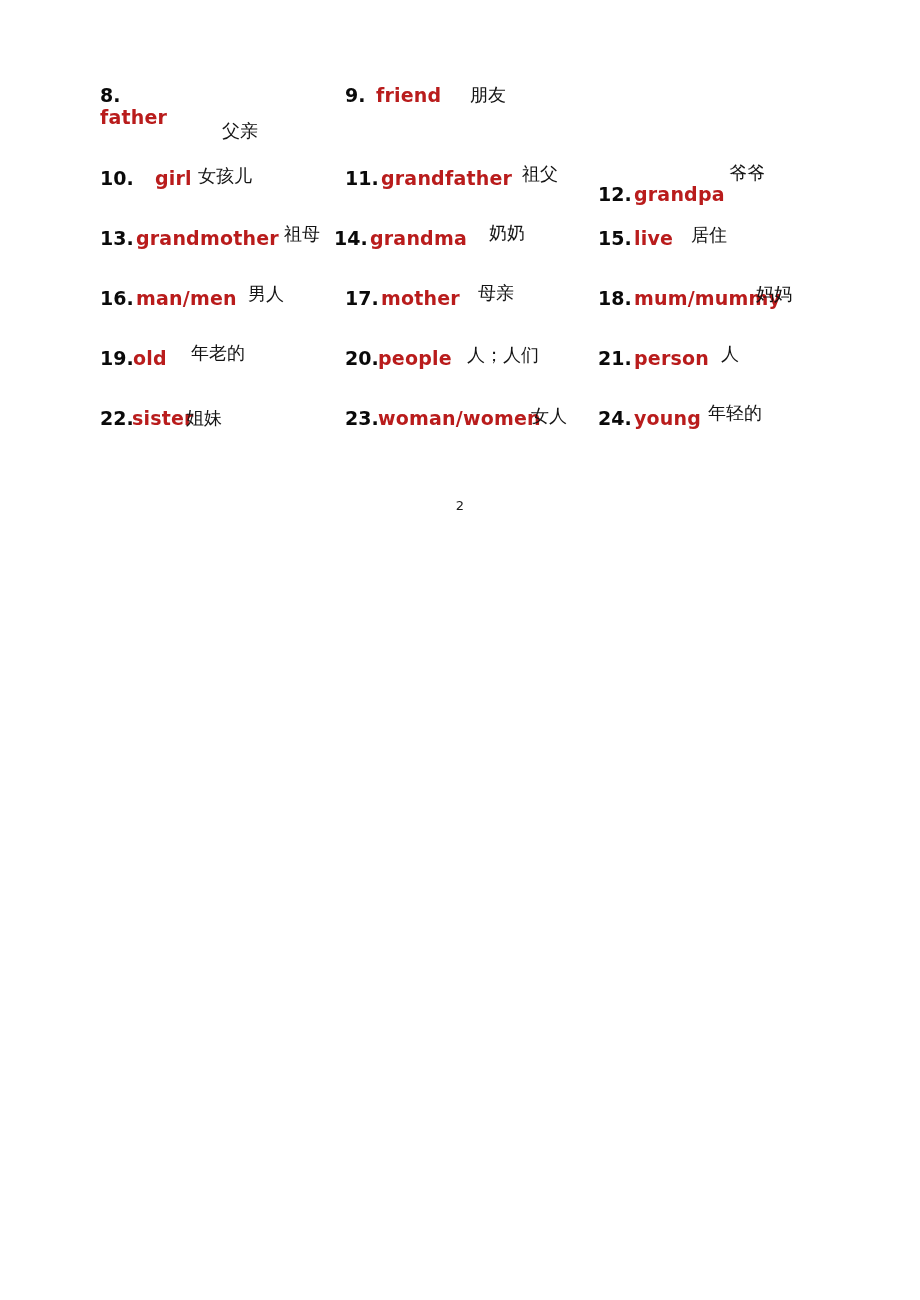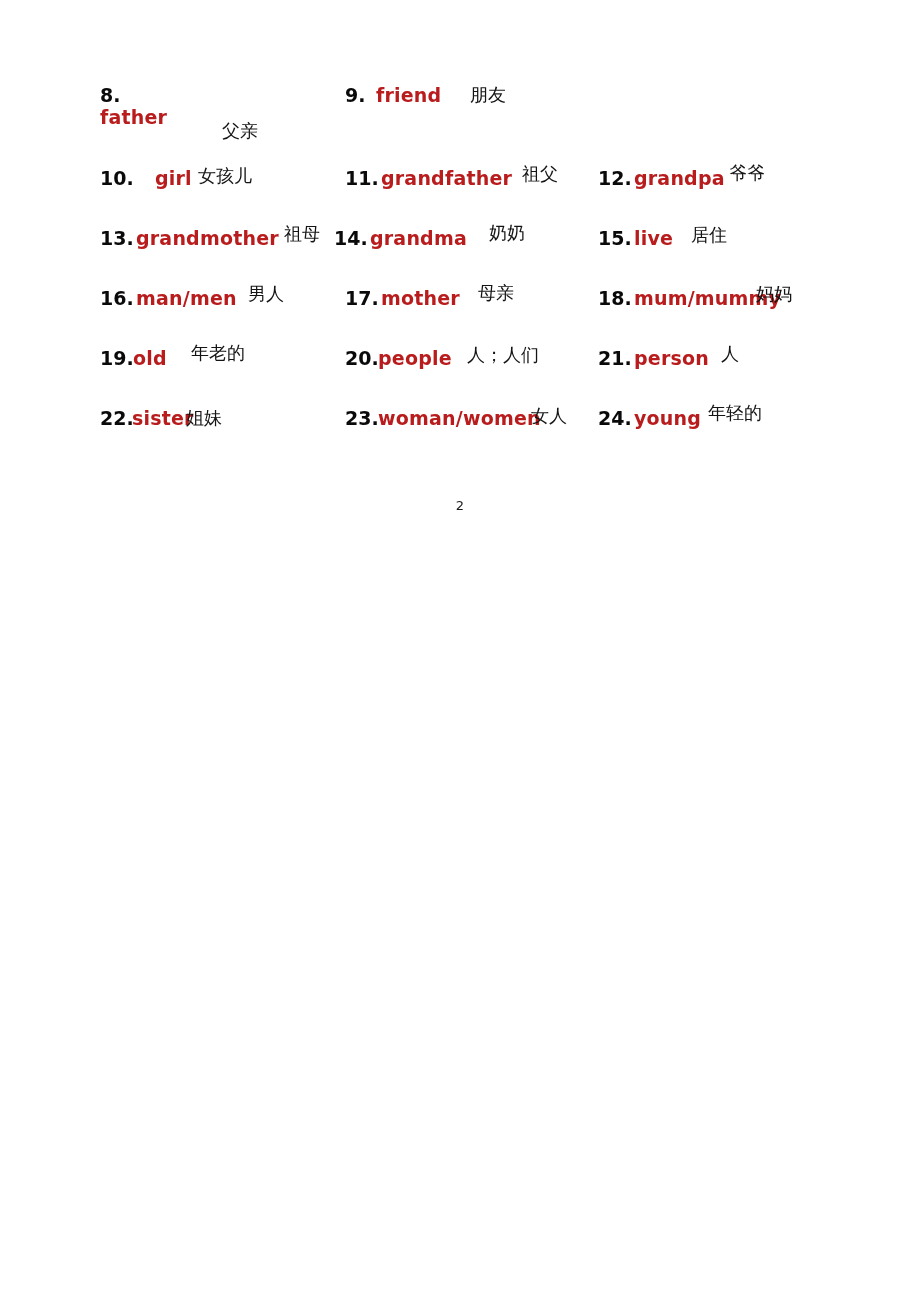--- a/index.html
+++ b/index.html
@@ -97,21 +97,21 @@
         </div>
         <div class="vocab-entry gloss" style="left: 222px; top: 36px;">父亲</div>
         <div class="vocab-entry" style="left: 345px;"><span class="num">9.</span><span class="term" style="position: absolute; left: 31px; top: 0px;">friend</span></div>
         <div class="vocab-entry gloss" style="left: 470px; top: 0px;">朋友</div>
       </div>
       <div class="vocab-row" style="top: 168px;">
         <div class="vocab-entry" style="left: 100px;"><span class="num">10.</span><span class="term" style="position: absolute; left: 35px; top: 0px; margin-left: 20px;">girl</span></div>
         <div class="vocab-entry gloss" style="left: 198px; top: -2px;">女孩儿</div>
         <div class="vocab-entry" style="left: 345px;"><span class="num">11.</span><span class="term" style="position: absolute; left: 36px; top: 0px;">grandfather</span></div>
         <div class="vocab-entry gloss" style="left: 522px; top: -4px;">祖父</div>
-        <div class="vocab-entry" style="left: 598px;"><span class="num">12.</span><span class="term" style="position: absolute; left: 36px; top: 0px;">grandpa</span></div>
+        <div class="vocab-entry" style="left: 598px; margin-top: 16px;"><span class="num">12.</span><span class="term" style="position: absolute; left: 36px; top: 0px;">grandpa</span></div>
         <div class="vocab-entry gloss" style="left: 729px; top: -5px;">爷爷</div>
       </div>
       <div class="vocab-row" style="top: 228px;">
         <div class="vocab-entry" style="left: 100px;"><span class="num">13.</span><span class="term" style="position: absolute; left: 36px; top: 0px;">grandmother</span></div>
         <div class="vocab-entry gloss" style="left: 284px; top: -4px;">祖母</div>
         <div class="vocab-entry" style="left: 334px;"><span class="num">14.</span><span class="term" style="position: absolute; left: 36px; top: 0px;">grandma</span></div>
         <div class="vocab-entry gloss" style="left: 489px; top: -5px;">奶奶</div>
         <div class="vocab-entry" style="left: 598px;"><span class="num">15.</span><span class="term" style="position: absolute; left: 36px; top: 0px;">live</span></div>
         <div class="vocab-entry gloss" style="left: 691px; top: -3px;">居住</div>
       </div>

